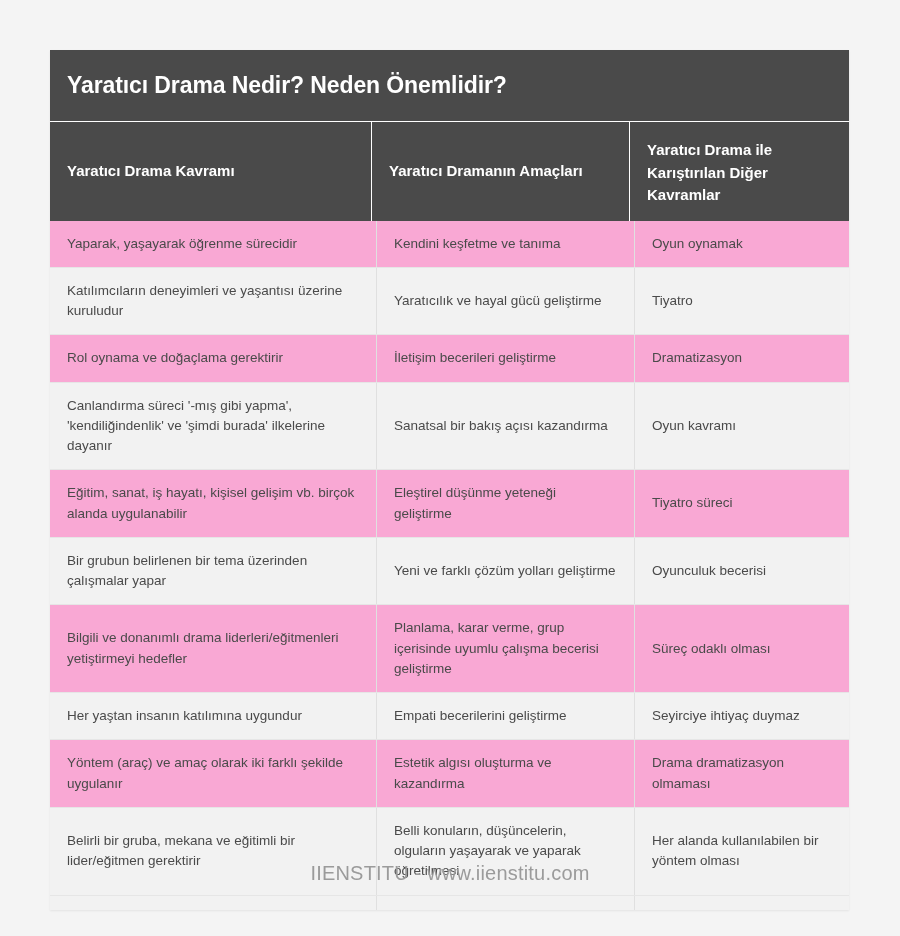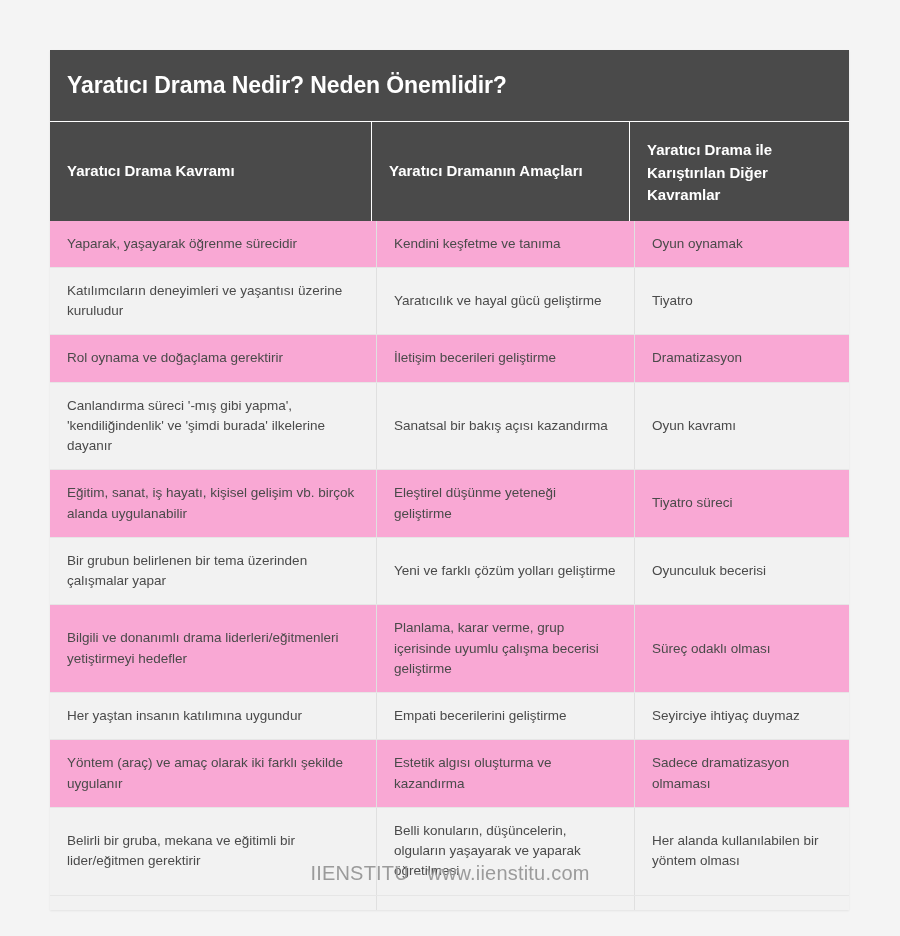--- a/index.html
+++ b/index.html
@@ -237,21 +237,21 @@
       </div>
 
       <div class="row odd">
         <div class="cell c1">
             <span class="txt">Yöntem (araç) ve amaç olarak iki farklı şekilde uygulanır</span>
           </div>
         <div class="cell c2">
             <span class="txt">Estetik algısı oluşturma ve kazandırma</span>
           </div>
         <div class="cell c3">
-            <span class="txt">Sadece dramatizasyon olmaması</span>
+            <span class="txt">Drama dramatizasyon olmaması</span>
           </div>
       </div>
 
       <div class="row even">
         <div class="cell c1">
             <span class="txt">Belirli bir gruba, mekana ve eğitimli bir lider/eğitmen gerektirir</span>
           </div>
         <div class="cell c2">
             <span class="txt">Belli konuların, düşüncelerin, olguların yaşayarak ve yaparak öğretilmesi</span>
           </div>

